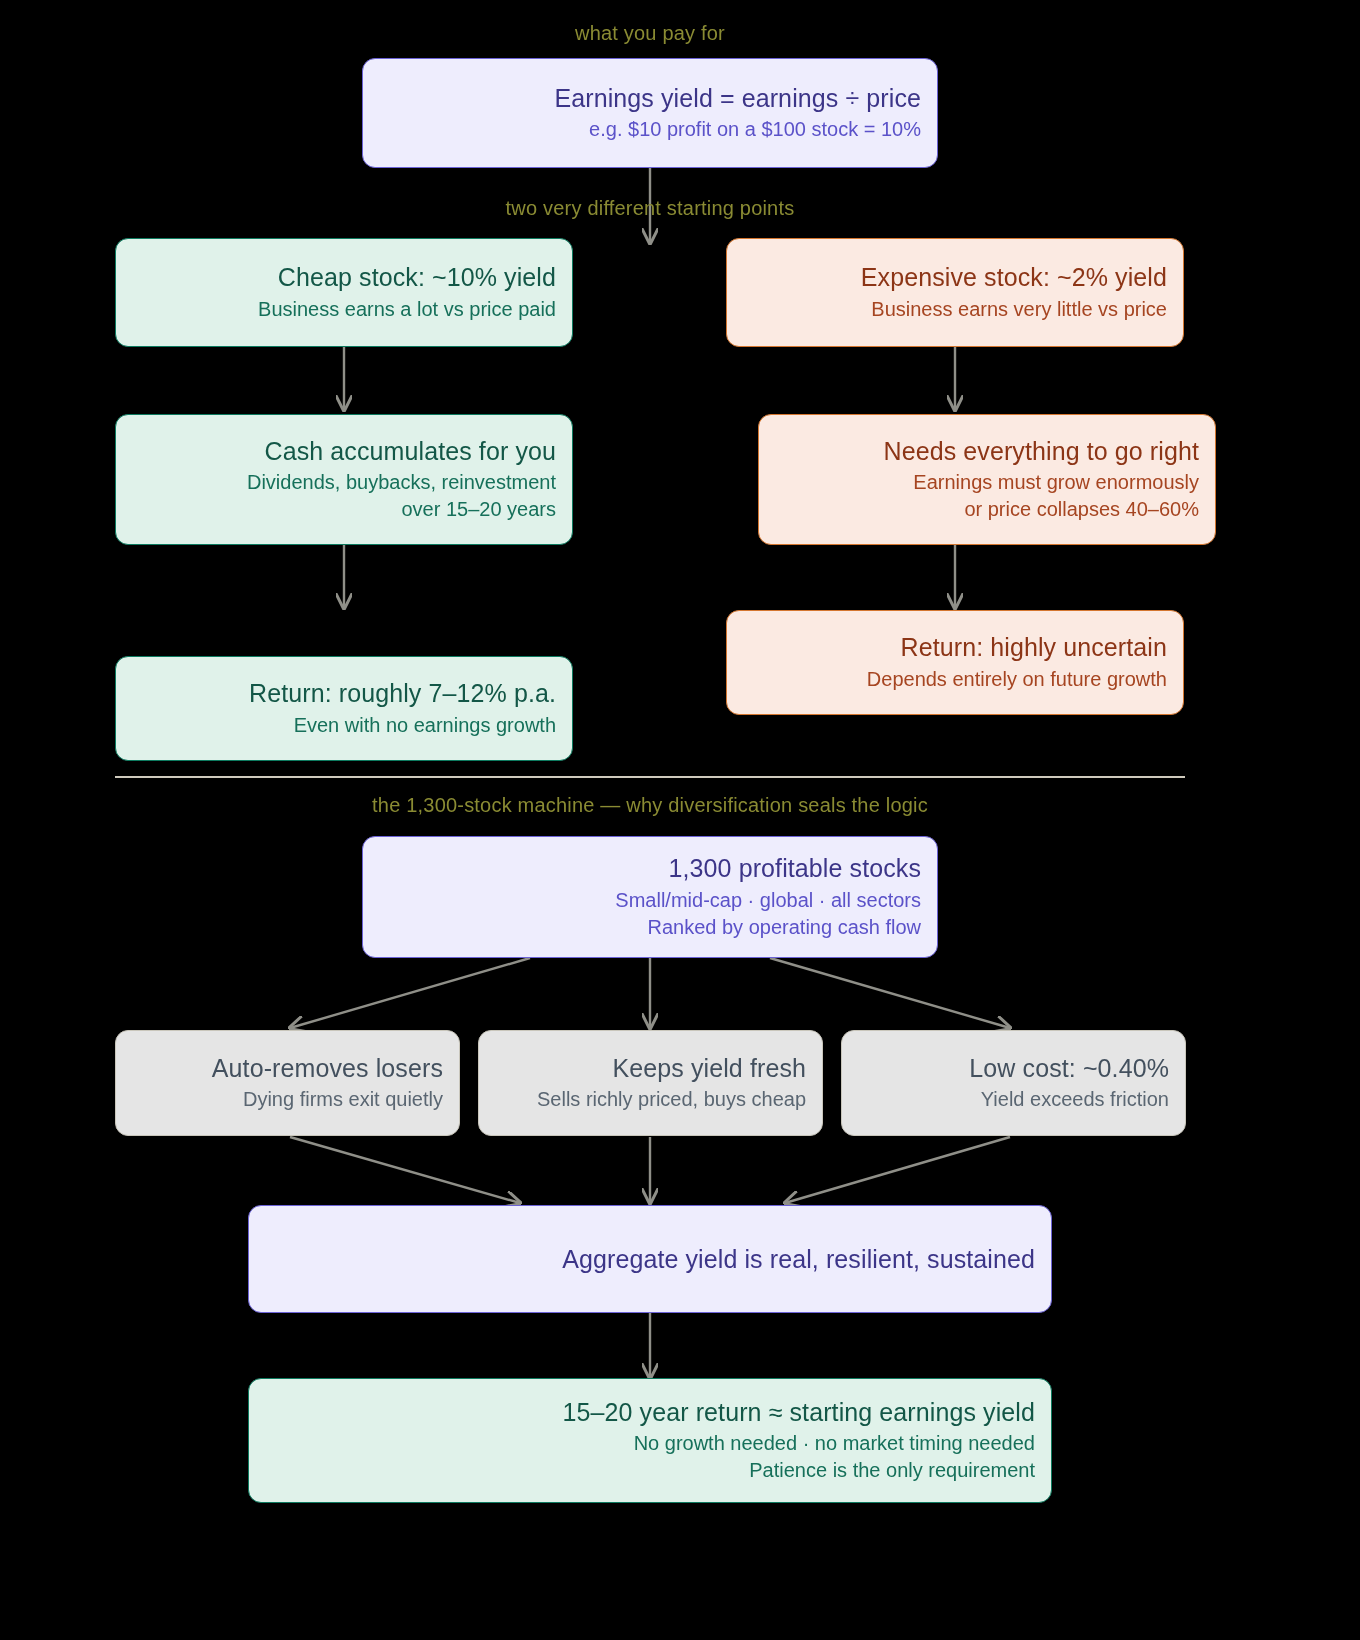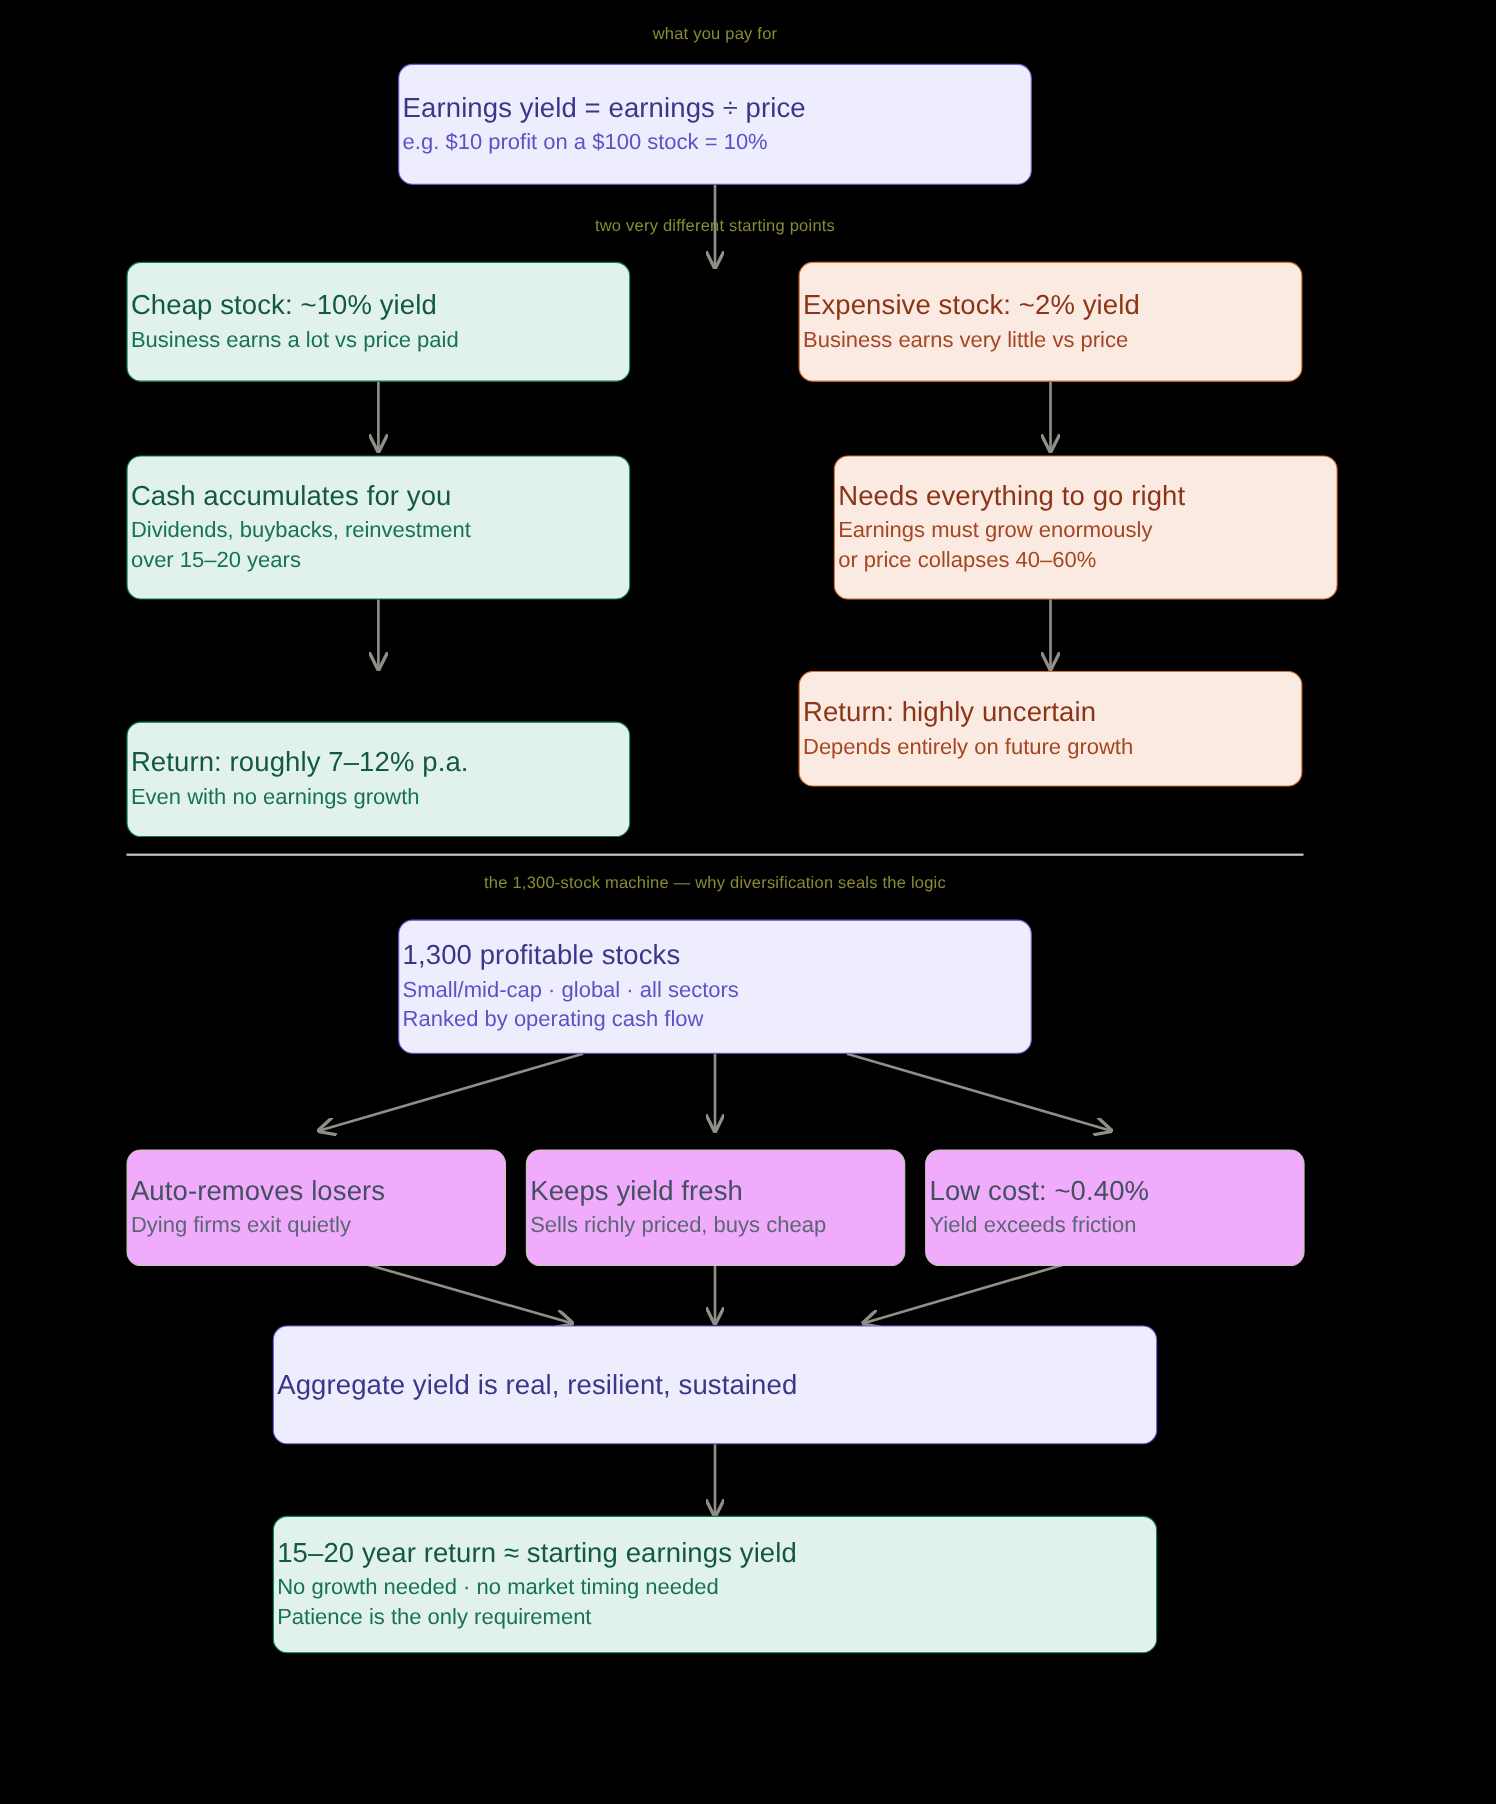--- a/index.html
+++ b/index.html
@@ -32,25 +32,25 @@
   }
 
   .node {
     position: absolute;
     box-sizing: border-box;
     border-radius: 13px;
     border-width: 1.6px;
     border-style: solid;
     display: flex;
     flex-direction: column;
-    align-items: flex-start;
+    align-items: flex-end;
     justify-content: center;
     text-align: center;
     z-index: 2;
-    padding: 6px 3px;
+    padding: 6px 16px;
   }
 
   .node .title {
     font-size: 25px;
     line-height: 1.22;
     letter-spacing: 0.1px;
     white-space: nowrap;
   }
   .node .sub {
     font-size: 20px;
@@ -75,31 +75,30 @@
   .pal-green .sub   { color: #16705a; }
 
   .pal-peach {
     background: #fbeae2;
     border-color: #d4762f;
   }
   .pal-peach .title { color: #8c3516; }
   .pal-peach .sub   { color: #a64521; }
 
   .pal-beige {
-    background: #f0abfc;
+    background: #e5e5e5;
     border-color: #c9c6bb;
-    margin-top: 15px;
   }
   .pal-beige .title { color: #43505e; }
   .pal-beige .sub   { color: #5a6672; }
 
   
   .edge-label {
     position: absolute;
-    font-size: 15px;
+    font-size: 20px;
     color: #8a8b33;
     text-align: center;
     z-index: 3;
     white-space: nowrap;
     letter-spacing: 0.2px;
   }
 
   .divider {
     position: absolute;
     height: 1.5px;

